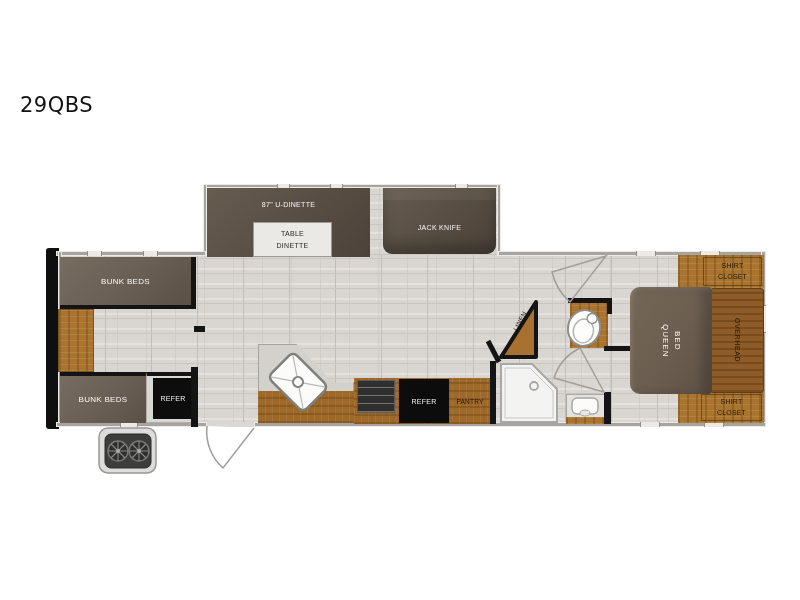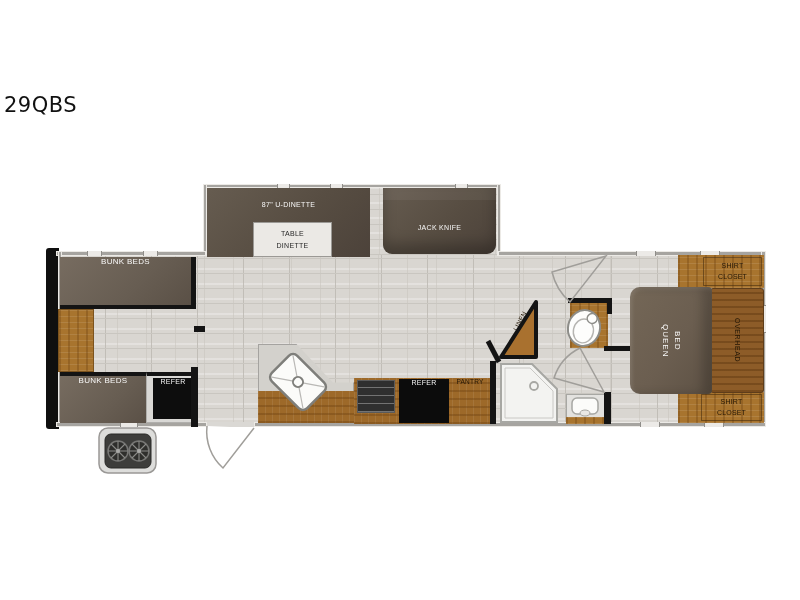--- a/index.html
+++ b/index.html
@@ -26,30 +26,30 @@
   .soft{background:linear-gradient(135deg,#665c50 0%,#574d42 55%,#4c423a 100%);}
   .bunk{background:linear-gradient(135deg,#776c60 0%,#675d52 60%,#5a5046 100%);}
   .bed{background:linear-gradient(125deg,#746757 0%,#6b5e50 55%,#5d5144 100%);}
   .wall{background:#a6a4a0;box-shadow:inset 0 0 0 1px #eceae6;}
   .bwall{background:#141414;}
   .win{background:#eceae7;border-left:1px solid #8f8d89;border-right:1px solid #8f8d89;}
   .lbl{color:rgba(255,255,255,.96);font-size:8px;letter-spacing:.3px;text-align:center;}
   .lbl-sm{font-size:7px;}
   .lbl-dk{color:#241706;font-size:7px;letter-spacing:.2px;text-align:center;}
   .box-lbl{border:1px solid rgba(62,40,12,.55);display:flex;flex-direction:column;align-items:center;justify-content:center;line-height:1.45;}
-  .cnt{display:flex;justify-content:center;}
+  .cnt{display:flex;align-items:center;justify-content:center;}
   .vtext{writing-mode:vertical-lr;}
   svg{display:block;}
 </style>
 </head>
 <body>
 
 <div id="stage">
 
-  <div class="a title" style="left:4px;top:93px;">29QBS</div>
+  <div class="a title" style="left:20px;top:93px;">29QBS</div>
 
   <div class="a" style="left:46px;top:248px;width:13px;height:181px;background:#0f0f0f;border-radius:3px 0 0 3px;"></div>
 
   <div class="a floor" style="left:59px;top:253px;width:704px;height:171px;"></div>
   <div class="a floor" style="left:205px;top:187px;width:292px;height:68px;"></div>
 
   <div class="a wall" style="left:203px;top:184px;width:298px;height:4px;"></div>
   <div class="a wall" style="left:203px;top:184px;width:4px;height:72px;"></div>
   <div class="a wall" style="left:497px;top:184px;width:4px;height:72px;"></div>
 

